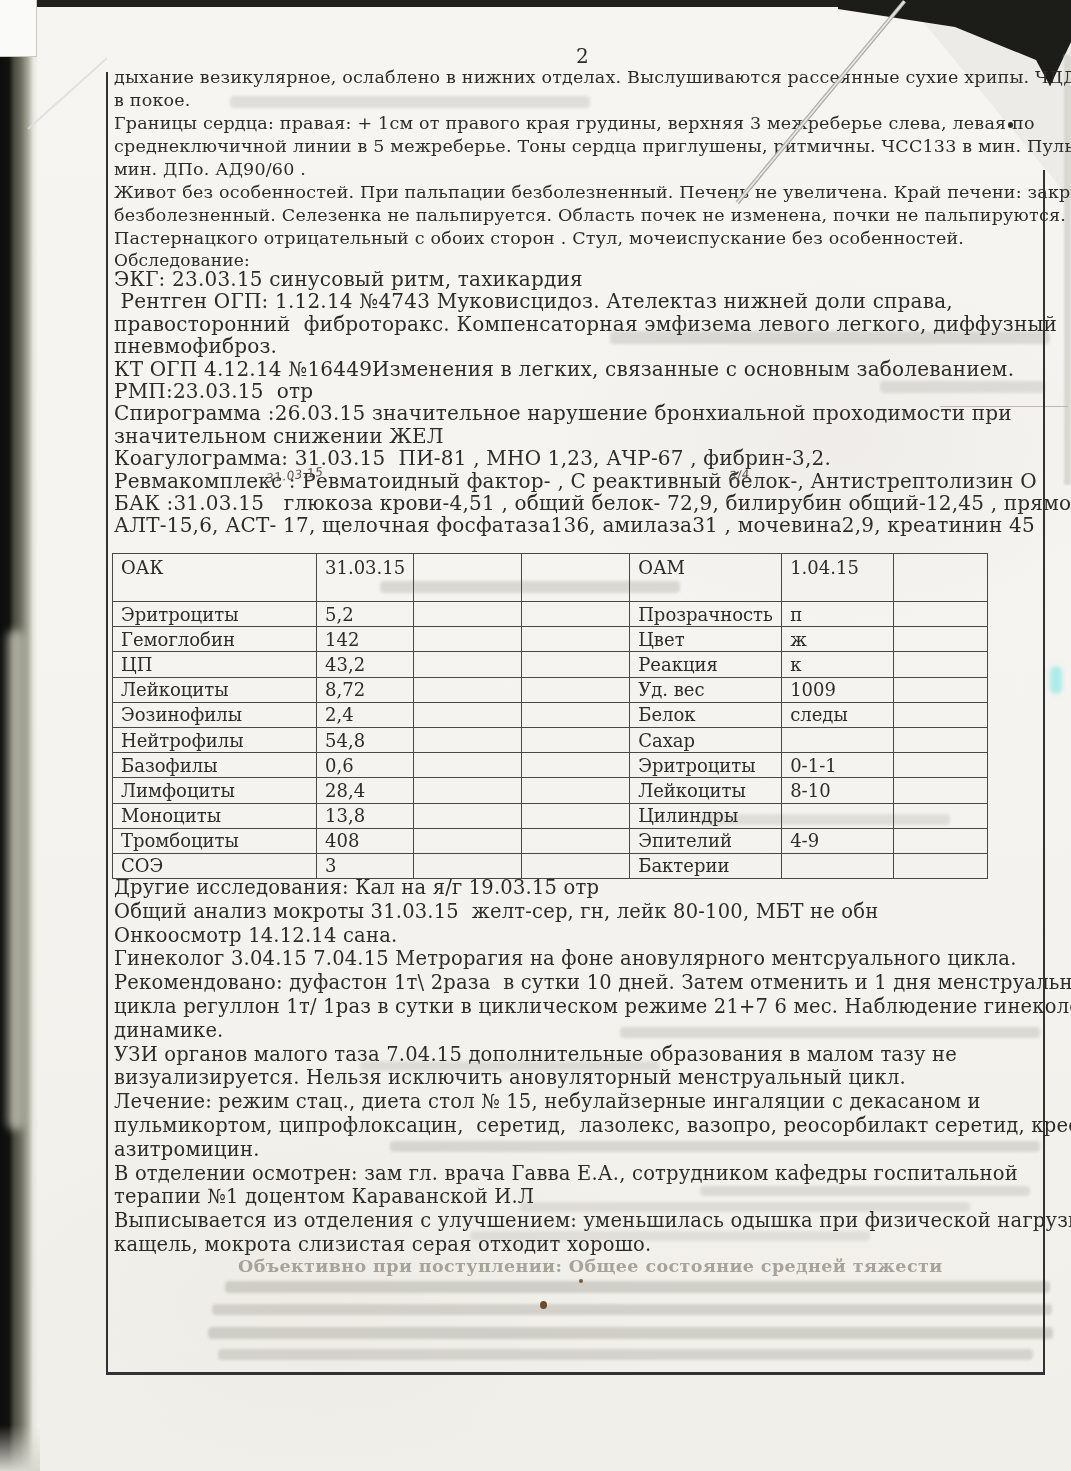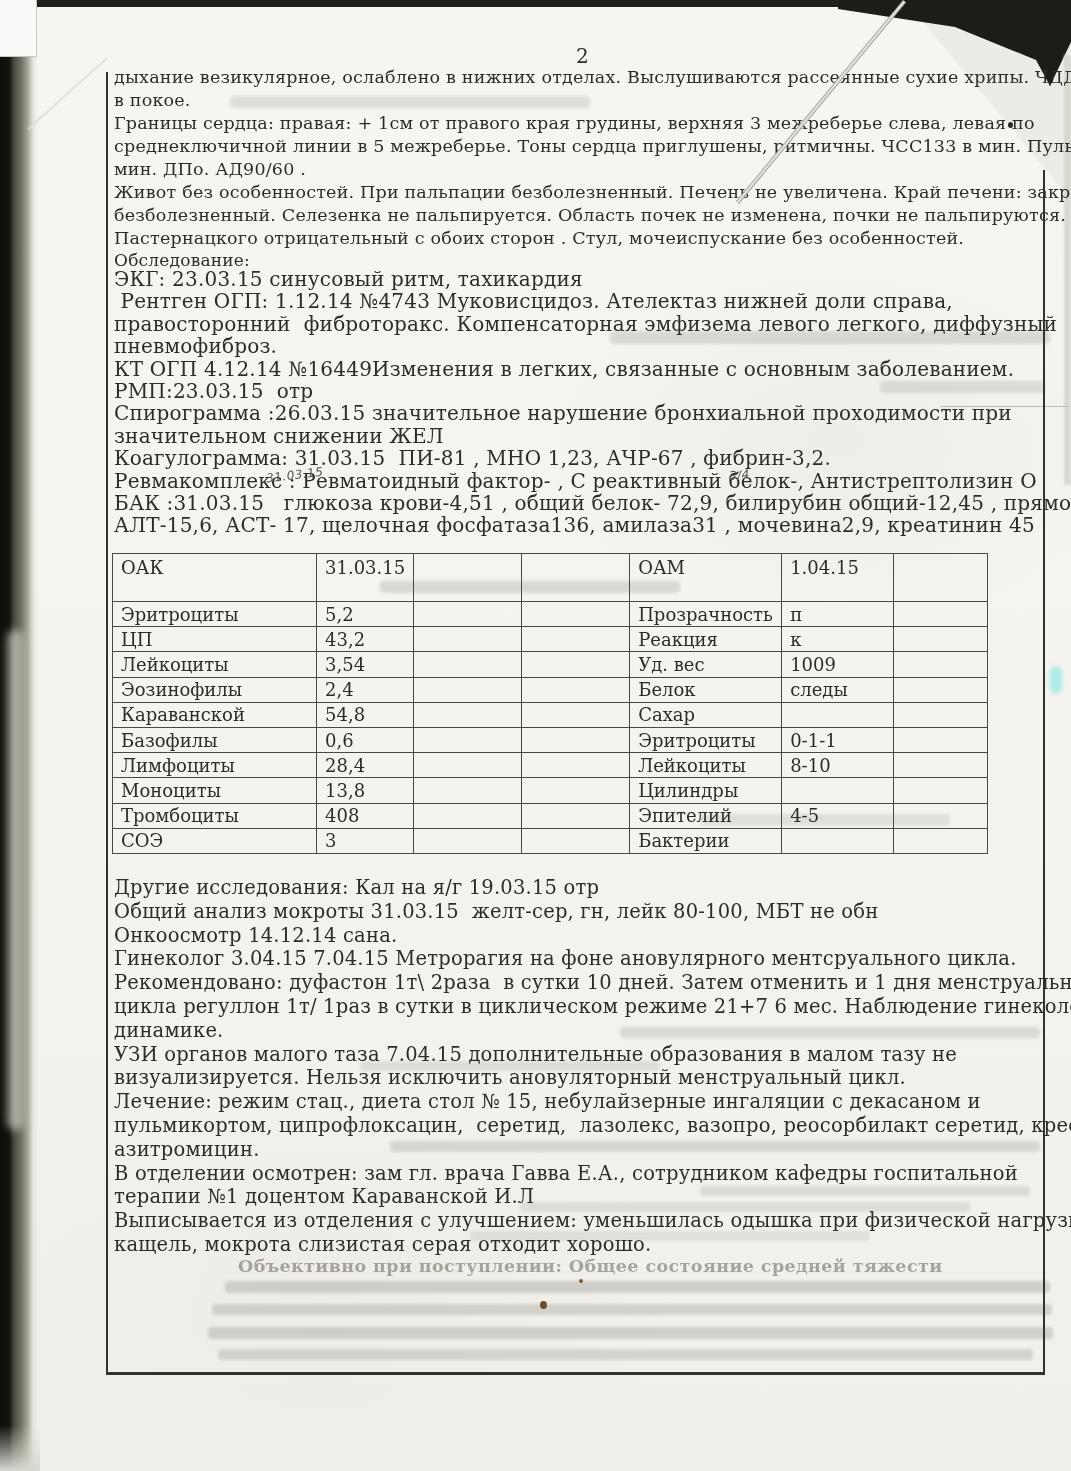--- a/index.html
+++ b/index.html
@@ -179,48 +179,57 @@
     <tr>
           <td>Эритроциты</td>
           <td>5,2</td>
           <td></td>
           <td></td>
           <td>Прозрачность</td>
           <td>п</td>
           <td></td>
         </tr>
         <tr>
+          <td>Гемоглобин</td>
+          <td>142</td>
+          <td></td>
+          <td></td>
+          <td>Цвет</td>
+          <td>ж</td>
+          <td></td>
+        </tr>
+        <tr>
           <td>ЦП</td>
           <td>43,2</td>
           <td></td>
           <td></td>
           <td>Реакция</td>
           <td>к</td>
           <td></td>
         </tr>
         <tr>
           <td>Лейкоциты</td>
-          <td>3,54</td>
+          <td>8,72</td>
           <td></td>
           <td></td>
           <td>Уд. вес</td>
           <td>1009</td>
           <td></td>
         </tr>
         <tr>
           <td>Эозинофилы</td>
           <td>2,4</td>
           <td></td>
           <td></td>
           <td>Белок</td>
           <td>следы</td>
           <td></td>
         </tr>
         <tr>
-          <td>Караванской</td>
+          <td>Нейтрофилы</td>
           <td>54,8</td>
           <td></td>
           <td></td>
           <td>Сахар</td>
           <td></td>
           <td></td>
         </tr>
         <tr>
           <td>Базофилы</td>
           <td>0,6</td>
@@ -247,21 +256,21 @@
           <td>Цилиндры</td>
           <td></td>
           <td></td>
         </tr>
         <tr>
           <td>Тромбоциты</td>
           <td>408</td>
           <td></td>
           <td></td>
           <td>Эпителий</td>
-          <td>4-5</td>
+          <td>4-9</td>
           <td></td>
         </tr>
         <tr>
           <td>СОЭ</td>
           <td>3</td>
           <td></td>
           <td></td>
           <td>Бактерии</td>
           <td></td>
           <td></td>

